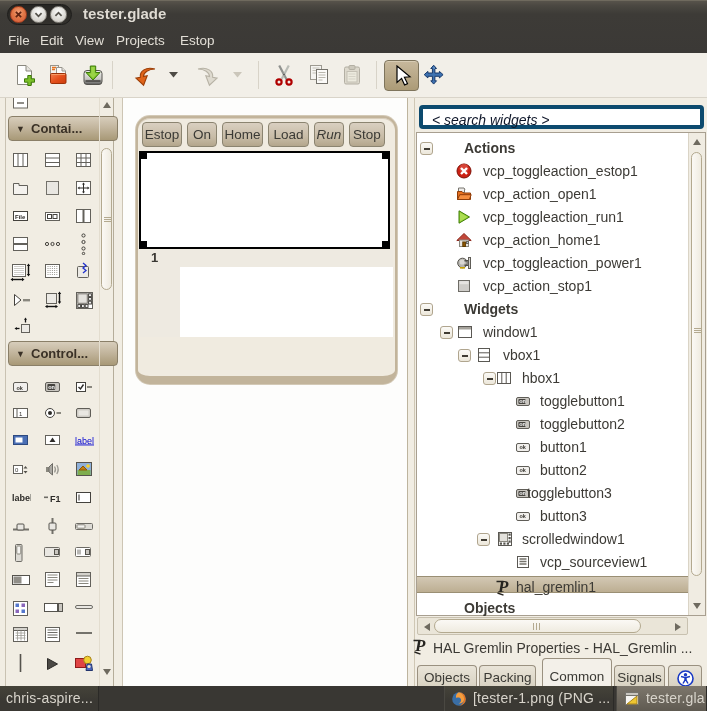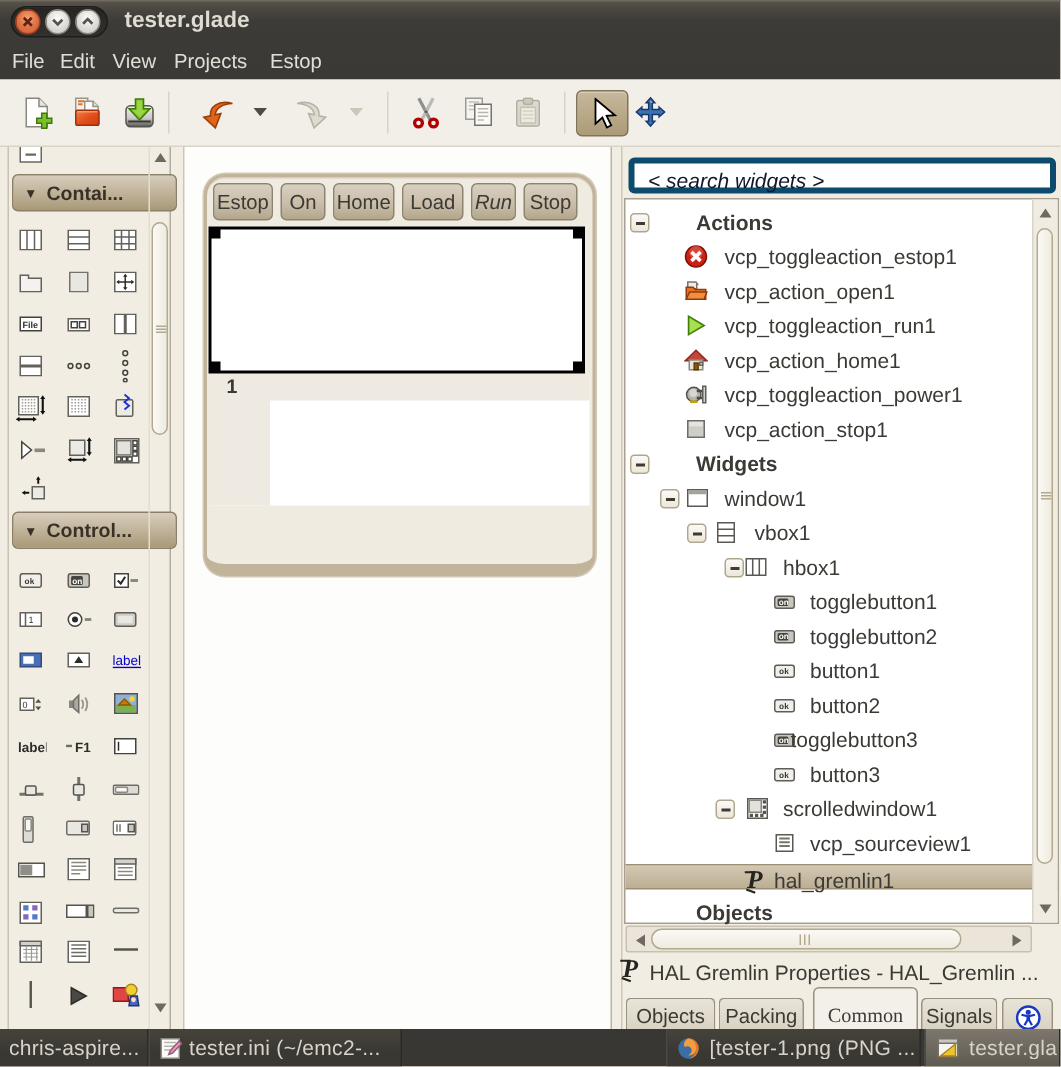--- a/index.html
+++ b/index.html
@@ -70,21 +70,21 @@
 .slider { position:absolute; background:linear-gradient(90deg,#fbf9f5,#efebe0); border:1px solid #b3a98f; border-radius:7px; }
 .sliderh { position:absolute; background:linear-gradient(#fbf9f5,#efebe0); border:1px solid #b3a98f; border-radius:8px; }
 .grip3 { position:absolute; }
 .grip3 i { display:block; width:7px; height:1px; background:#b3a98f; margin:1px 0; }
 .grip3v { position:absolute; display:flex; }
 .grip3v i { display:block; width:1px; height:7px; background:#b3a98f; margin:0 1px; }
 #hscroll { position:absolute; left:10px; top:519px; width:271px; height:18px; background:#eae5d8; border:1px solid #c8c1b0; border-radius:2px; }
 #proplbl { position:absolute; left:6px; top:540px; width:295px; height:18px; font-size:14px; color:#3b3934; }
 .tab { position:absolute; height:26px; border:1px solid #9a9180; border-bottom:none; border-radius:4px 4px 0 0;
   background:linear-gradient(#e9e4d8, #d9d3c3); font-size:13.5px; color:#3b3a35; text-align:center; }
-.tab.active { background:#f3f0e9;font-family:Liberation Serif, serif; }
+.tab.active { background:#f3f0e9; }
 
 
 #taskbar { left:0; top:686px; width:707px; height:25px; background:#393733; color:#d8d4cb; font-size:14px; letter-spacing:0.2px; }
 .task { position:absolute; top:0; height:25px; border-right:1px solid #2b2a27; border-left:1px solid #4a4842; background:linear-gradient(#454339,#3a3833 60%); }
 .task .txt { position:absolute; top:4px; white-space:nowrap; overflow:hidden; }
 #task5 { background:linear-gradient(#7d776c, #5f5a51); }
 </style>
 </head>
 <body>
 <div class="abs" id="mainbg"></div>
@@ -674,28 +674,20 @@
         <circle cx="8.5" cy="4.8" r="1.7" fill="#1939c4"></circle>
         <path d="M4 6.5 L8 7.5 V10 L6 13.5 M13 6.5 L9 7.5 V10 L11 13.5 M8.5 7.5 V10.5" stroke="#1939c4" stroke-width="1.5" fill="none"></path>
       </svg>
   </div>
 </div>
 
 <div class="abs" id="taskbar">
   <div class="task" style="left:-2px;width:101px;">
       <span class="txt" style="left:7px;">chris-aspire...</span>
     </div>
-  <div class="task" id="task2" style="left:99px;width:169px;">
-    <svg style="position:absolute;left:6px;top:5px" width="16" height="16">
-        <rect x="1.5" y="1.5" width="12" height="13" fill="#fbfbfa" stroke="#8a887f"></rect>
-        <path d="M3.5 4 h8 M3.5 6.5 h8 M3.5 9 h5" stroke="#b5b2aa"></path>
-        <path d="M13.5 3 L7.5 9.5 L6.5 12 L9 11 L15 4.8 Z" fill="#e79dc0" stroke="#9c5a7a"></path>
-      </svg>
-    <span class="txt" style="left:26px;">tester.ini (~/emc2-...</span>
-    </div>
   <div class="task" id="task4" style="left:444px;width:170px;">
     <svg style="position:absolute;left:6px;top:5px" width="16" height="16">
         <circle cx="8" cy="8" r="6.8" fill="#3a6ea5"></circle>
         <path d="M8 1.2 A6.8 6.8 0 0 1 14.8 8 A6.8 6.8 0 0 1 8 14.8 C12 13.5 13.5 10 12.8 6.8 C12.2 4 10.5 2 8 1.2 Z" fill="#e8761e"></path>
         <path d="M8 1.2 C5 2.5 4.5 5.5 5.5 7 C7 6 9.5 6.5 10 8.5 C10.5 10.5 9 12 7.5 12.5 C10 13 12.5 11.5 13 9 C13.6 5.5 11.5 2 8 1.2 Z" fill="#f59d3d"></path>
       </svg>
     <span class="txt" style="left:28px;">[tester-1.png (PNG ...</span>
     </div>
   <div class="task" id="task5" style="left:616px;width:91px;">
     <svg style="position:absolute;left:7px;top:5px" width="16" height="16">

